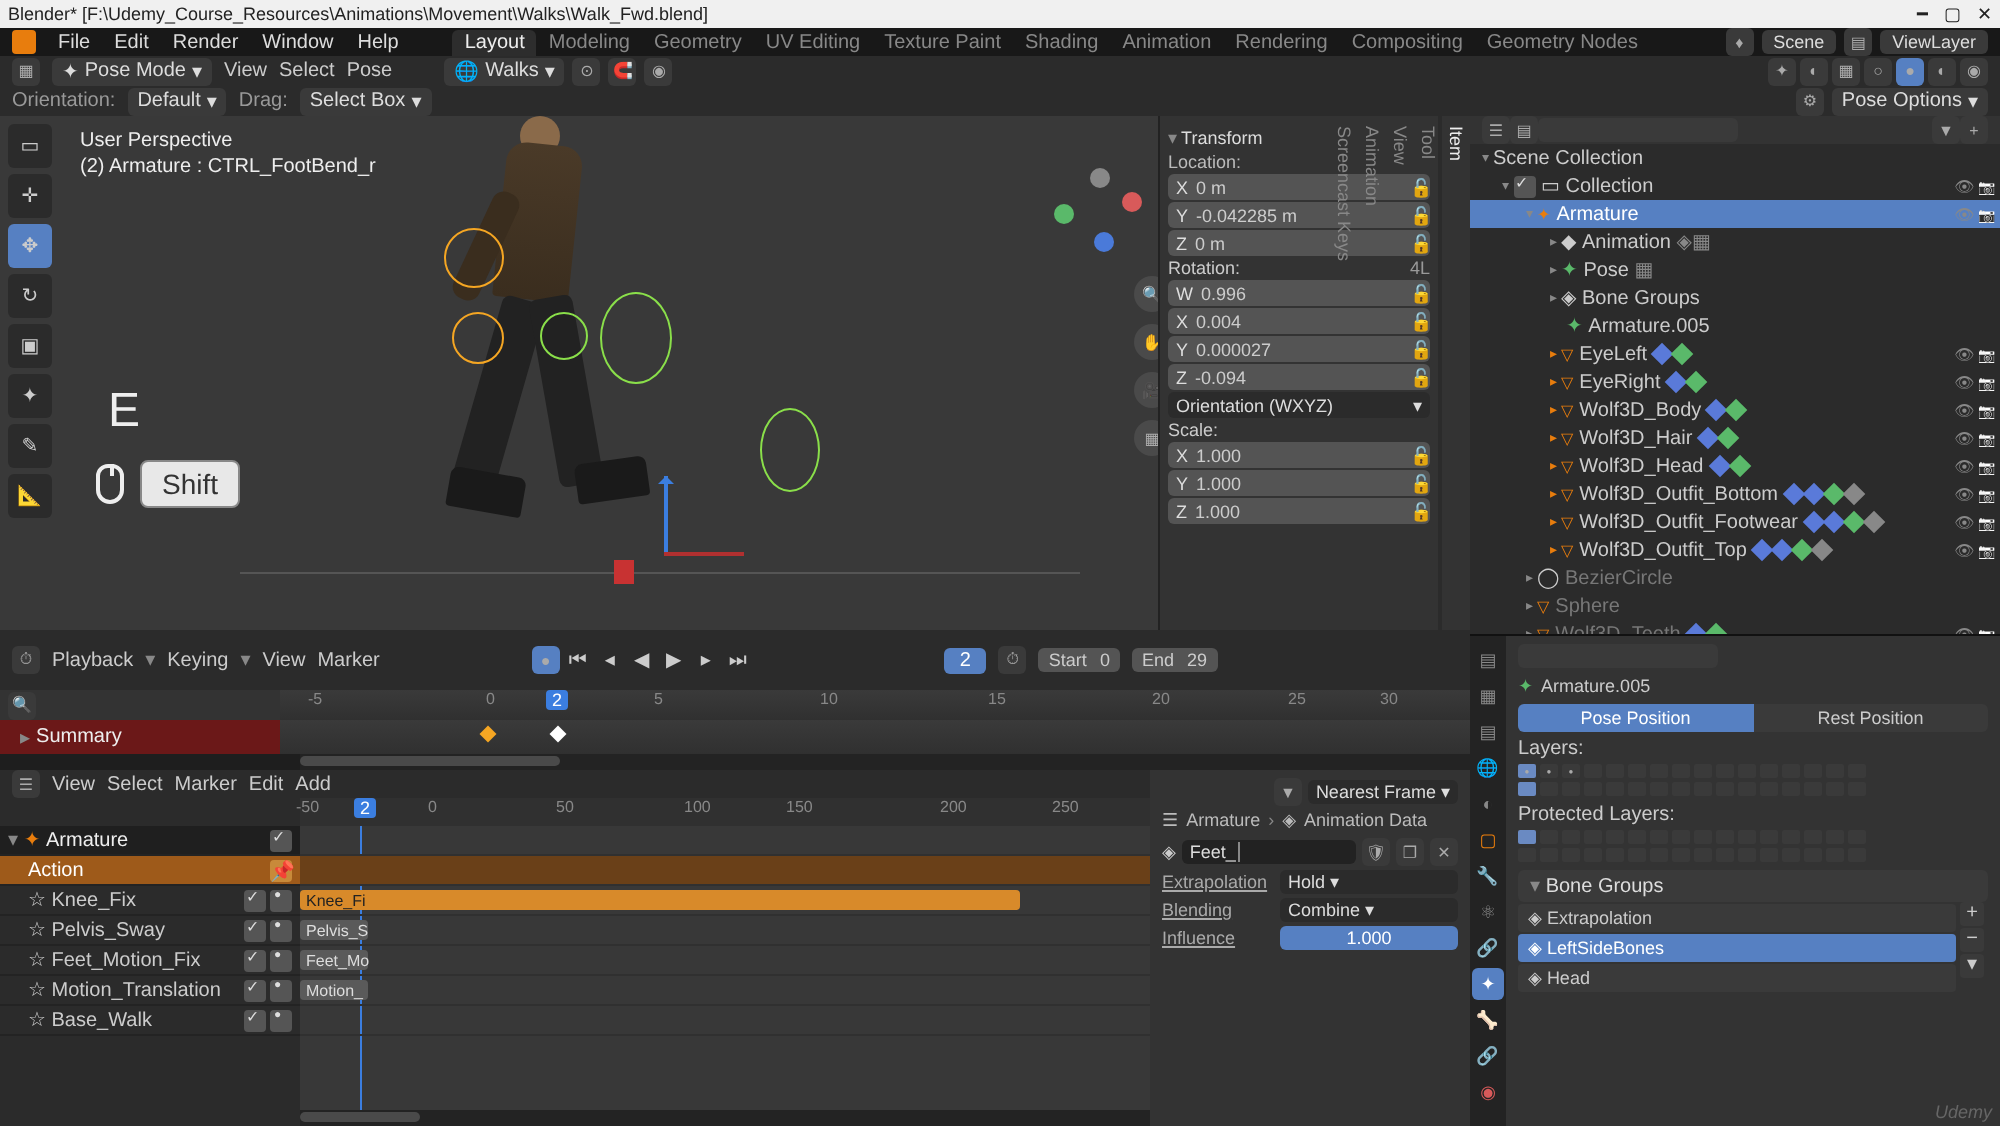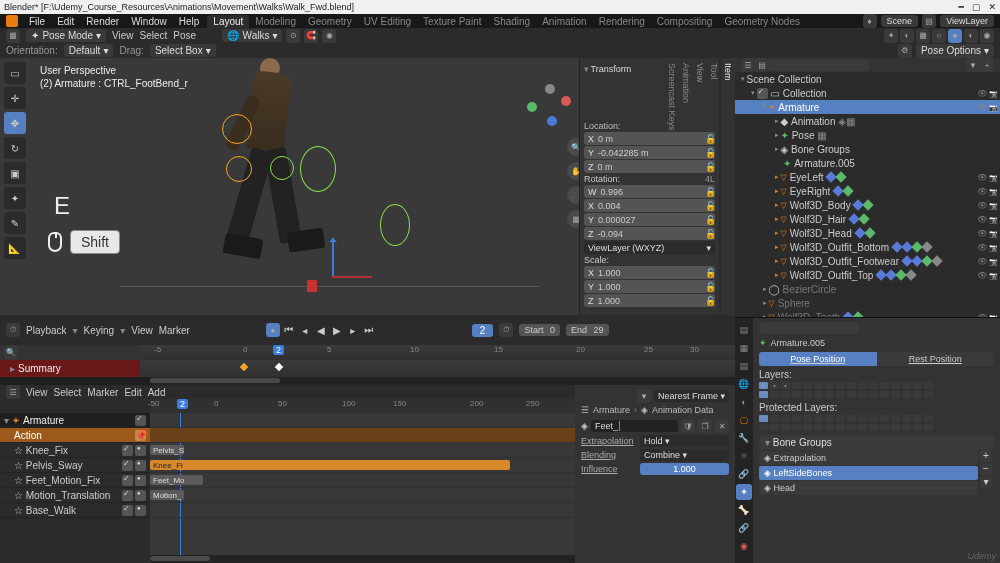--- a/index.html
+++ b/index.html
@@ -2,21 +2,21 @@
 <html><head>
 <meta charset="utf-8">
 <style>
 * { margin:0; padding:0; box-sizing:border-box; font-family:"Segoe UI",Arial,sans-serif; }
 body { background:#1e1e1e; color:#ccc; font-size:10px; width:1000px; height:563px; overflow:hidden; position:relative; }
 .titlebar { height:14px; background:#f0f0f0; color:#222; display:flex; align-items:center; padding:0 4px; font-size:9px; }
 .titlebar .wincontrols { margin-left:auto; display:flex; gap:8px; }
 .menubar { height:14px; background:#181818; display:flex; align-items:center; padding:0 6px; gap:2px; font-size:10px; }
 .menubar .logo { width:12px; height:12px; background:#e87d0d; border-radius:2px; margin-right:4px; }
 .menubar .m { padding:0 5px; color:#ddd; }
-.workspace-tabs { display:flex; margin-left:1px; gap:0; }
+.workspace-tabs { display:flex; margin-left:20px; gap:0; }
 .wtab { padding:1px 6px; color:#888; font-size:10px; border-radius:3px 3px 0 0; }
 .wtab.active { background:#2d2d2d; color:#eee; }
 .scene-right { margin-left:auto; display:flex; align-items:center; gap:4px; }
 .scene-box { background:#3a3a3a; padding:1px 6px; border-radius:3px; font-size:9px; color:#ddd; }
 .toolbar { height:15px; background:#2b2b2b; display:flex; align-items:center; padding:0 6px; gap:6px; font-size:10px; }
 .tool-sel { background:#3a3a3a; padding:1px 5px; border-radius:3px; color:#ddd; display:flex; align-items:center; gap:3px; }
 .global-row { margin-left:20px; display:flex; gap:4px; align-items:center; }
 .icon-btn { width:14px; height:14px; background:#3a3a3a; border-radius:3px; display:inline-flex; align-items:center; justify-content:center; color:#aaa; font-size:8px; }
 .sec-row { height:15px; background:#2b2b2b; display:flex; align-items:center; padding:0 6px; gap:6px; font-size:10px; }
 .main { display:flex; height:calc(100% - 14px - 14px - 15px - 15px); }
@@ -134,21 +134,21 @@
 .ptab.arma-c { color:#e87d0d; }
 .ptab.green { color:#5ab96a; }
 .ptab.red { color:#d85a5a; }
 .prop-body { flex:1; padding:4px 6px; }
 .prop-search { margin-bottom:4px; }
 .prop-search input { width:100px; background:#3a3a3a; border:none; border-radius:3px; color:#ccc; font-size:9px; padding:1px 4px; }
 .prop-bc { display:flex; gap:4px; align-items:center; color:#ccc; margin-bottom:4px; font-size:9px; }
 .panel-section { margin-bottom:4px; }
 .panel-section h5 { font-size:10px; font-weight:normal; color:#ddd; background:#3a3a3a; padding:2px 6px; border-radius:3px; }
 .panel-section h5::before { content:'▾ '; color:#888; }
-.toggle-row { display:flex; margin:3px 0;text-decoration:underline; }
+.toggle-row { display:flex; margin:3px 0; }
 .toggle-btn { flex:1; background:#3a3a3a; text-align:center; padding:2px; font-size:9px; }
 .toggle-btn.active { background:#5680c2; color:#fff; }
 .layers-grid { display:grid; grid-template-columns:repeat(16,10px); gap:1px; margin:2px 0; }
 .layer-cell { width:9px; height:7px; background:#3a3a3a; border-radius:1px; }
 .layer-cell.on { background:#6a8ac2; }
 .layer-cell.has::after { content:'●'; color:#aaa; font-size:4px; display:block; text-align:center; line-height:7px; }
 .bone-group-row { background:#3a3a3a; margin:1px 0; padding:2px 5px; border-radius:2px; font-size:9px; color:#ccc; display:flex; align-items:center; }
 .bone-group-row.sel { background:#5680c2; color:#fff; }
 .bg-btns { width:14px; display:flex; flex-direction:column; gap:1px; margin-left:auto; }
 .bg-btns div { width:12px; height:12px; background:#3a3a3a; border-radius:2px; text-align:center; line-height:12px; color:#ccc; }
@@ -302,21 +302,21 @@
         <span class="icon-btn">✋</span>
         <span class="icon-btn">🎥</span>
         <span class="icon-btn">▦</span>
       </div>
 
       <div class="n-panel" style="right:16px;">
         <h4 style="display:flex;">
             <span style="color:#888;margin-right:2px;">▾</span>
             <span>Transform</span>
           </h4>
-        <div style="color:#bbb;margin-top:45px;">Location:</div>
+        <div style="color:#bbb;">Location:</div>
         <div class="n-field">
             <span>X</span>
             <span>0 m</span>
             <span class="lock">🔓</span>
           </div>
         <div class="n-field">
             <span>Y</span>
             <span>-0.042285 m</span>
             <span class="lock">🔓</span>
           </div>
@@ -343,21 +343,21 @@
             <span>Y</span>
             <span>0.000027</span>
             <span class="lock">🔓</span>
           </div>
         <div class="n-field">
             <span>Z</span>
             <span>-0.094</span>
             <span class="lock">🔓</span>
           </div>
         <div class="n-field" style="background:#2b2b2b">
-            <span>ViewLayer (WXYZ)</span>
+            <span>Orientation (WXYZ)</span>
             <span>▾</span>
           </div>
         <div>Scale:</div>
         <div class="n-field">
             <span>X</span>
             <span>1.000</span>
             <span class="lock">🔓</span>
           </div>
         <div class="n-field">
             <span>Y</span>
@@ -482,31 +482,31 @@
             <div class="ds-row"><span style="padding-left:10px;">☆</span>&nbsp;<span>Base_Walk</span><span class="chk">
                   <span class="chkbox on"></span>
                   <span class="chkbox dot"></span>
                 </span></div>
           </div>
           <div class="ds-tracks">
             <div style="position:absolute;left:30px;top:0;bottom:0;width:1px;background:#3b7ee0;"></div>
             <div class="track-row"></div>
             <div class="track-row" style="background:#6a4018"></div>
             <div class="track-row">
+                <div class="track-fill active" style="width:360px">
+                  <span>Knee_Fi</span>
+                </div>
+              </div>
+            <div class="track-row">
                 <div class="track-fill" style="width:34px">
                   <span>Pelvis_S</span>
                 </div>
               </div>
             <div class="track-row">
-                <div class="track-fill active" style="width:360px">
-                  <span>Knee_Fi</span>
-                </div>
-              </div>
-            <div class="track-row">
-                <div class="track-fill" style="width:53px">
+                <div class="track-fill" style="width:34px">
                   <span>Feet_Mo</span>
                 </div>
               </div>
             <div class="track-row">
                 <div class="track-fill" style="width:34px">
                   <span>Motion_</span>
                 </div>
               </div>
             <div class="track-row"></div>
           </div>

